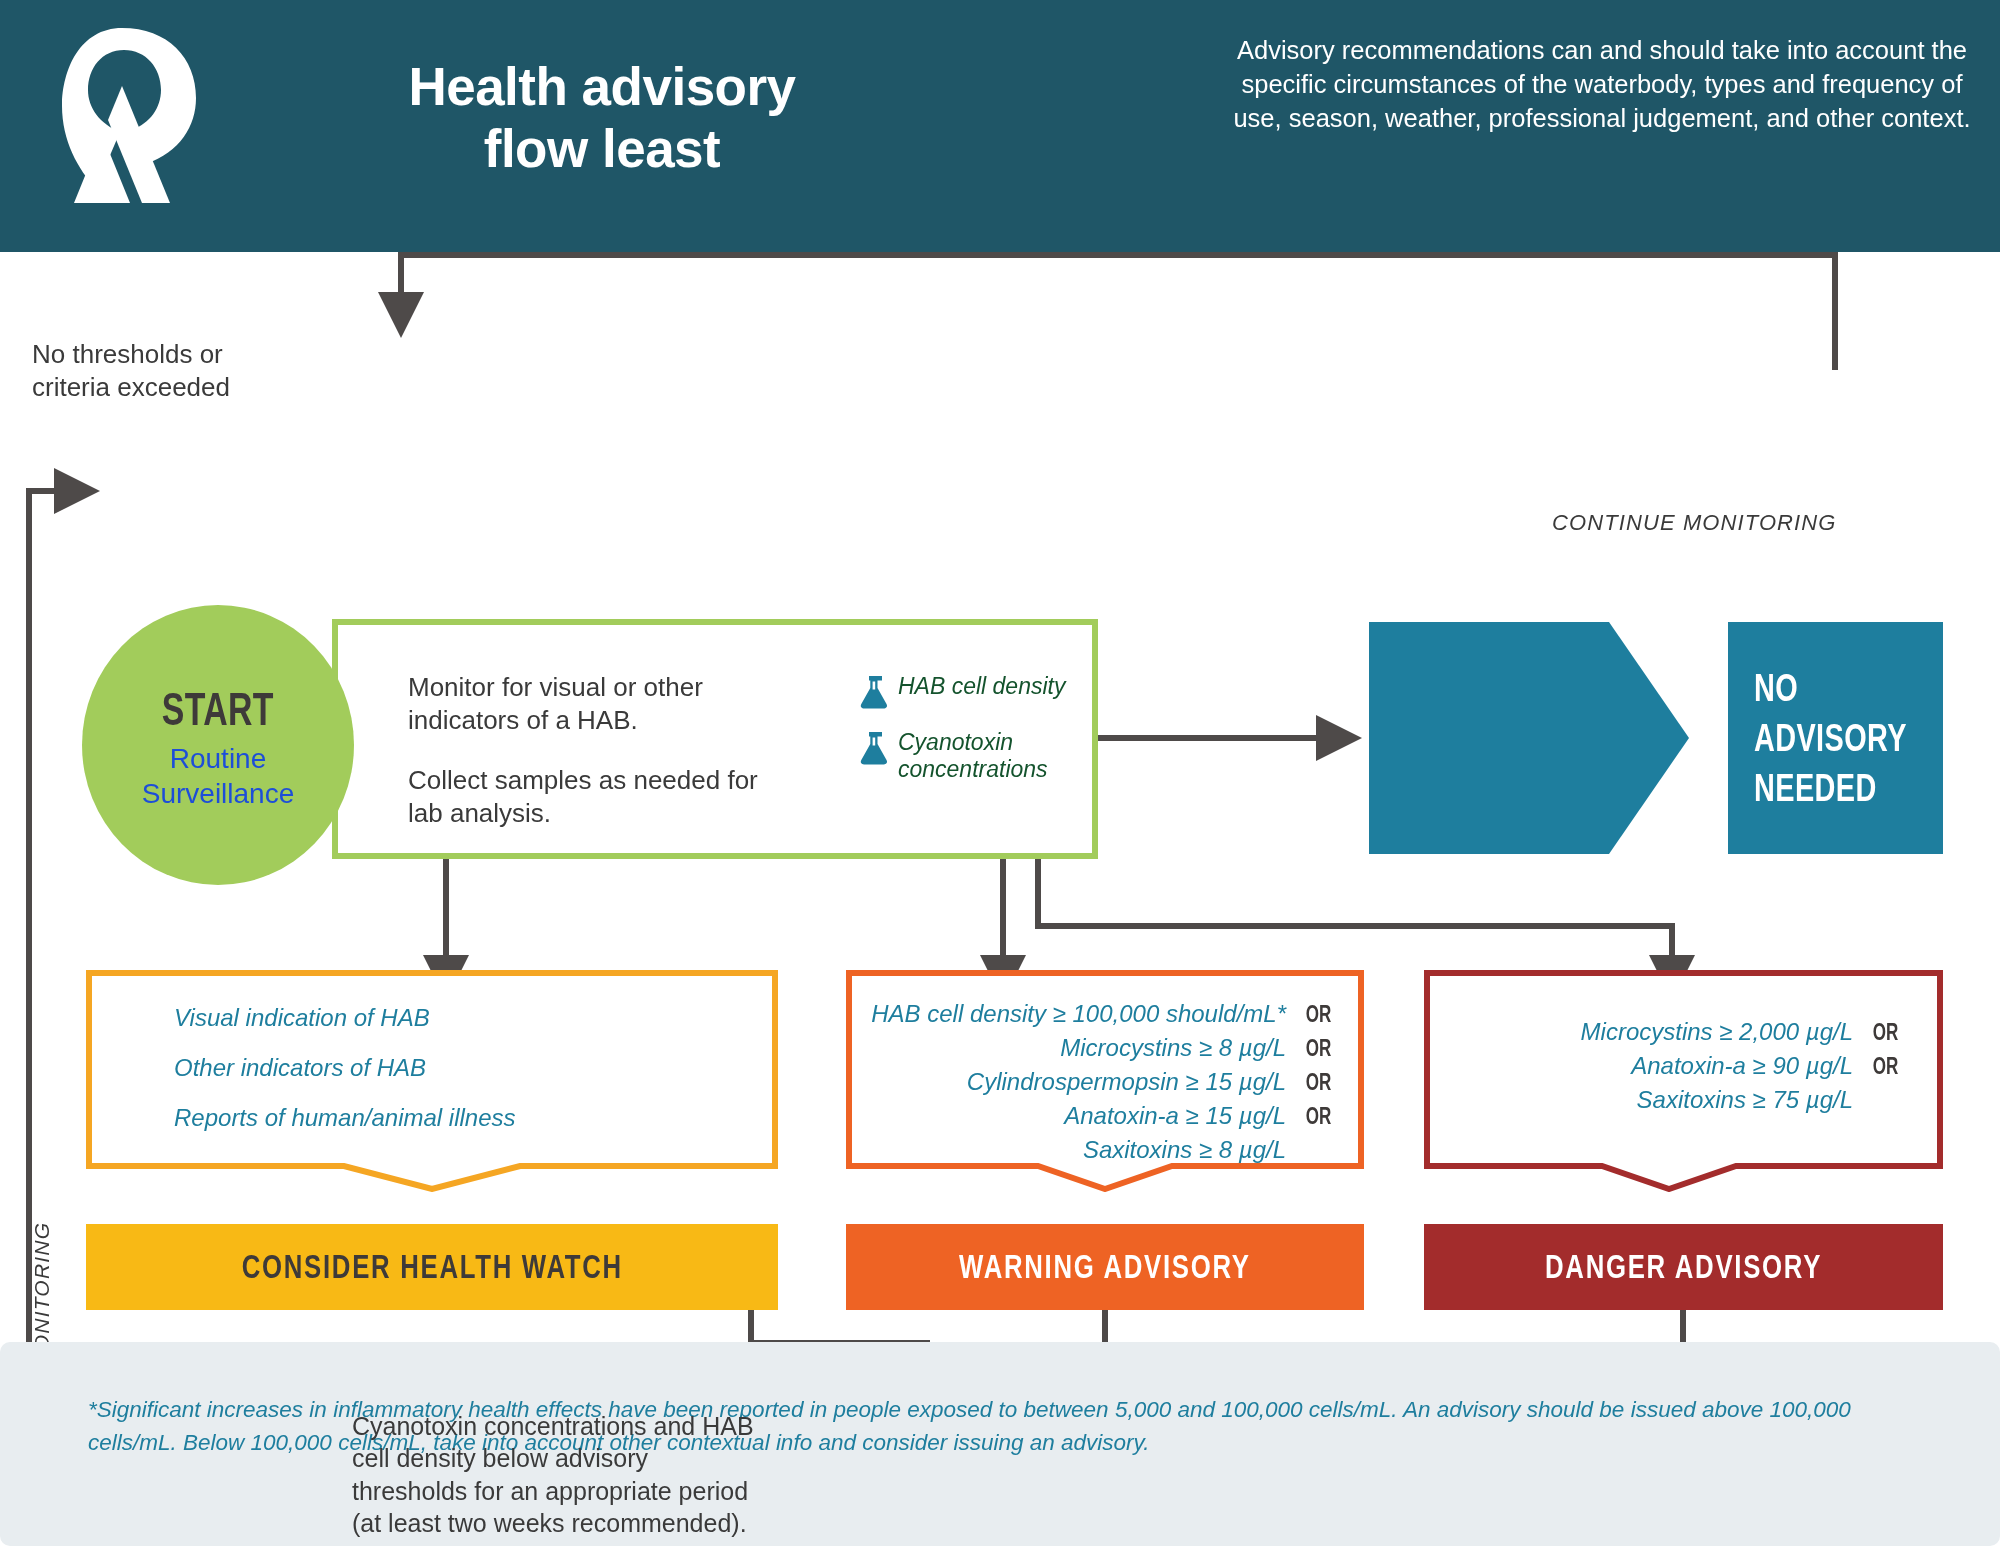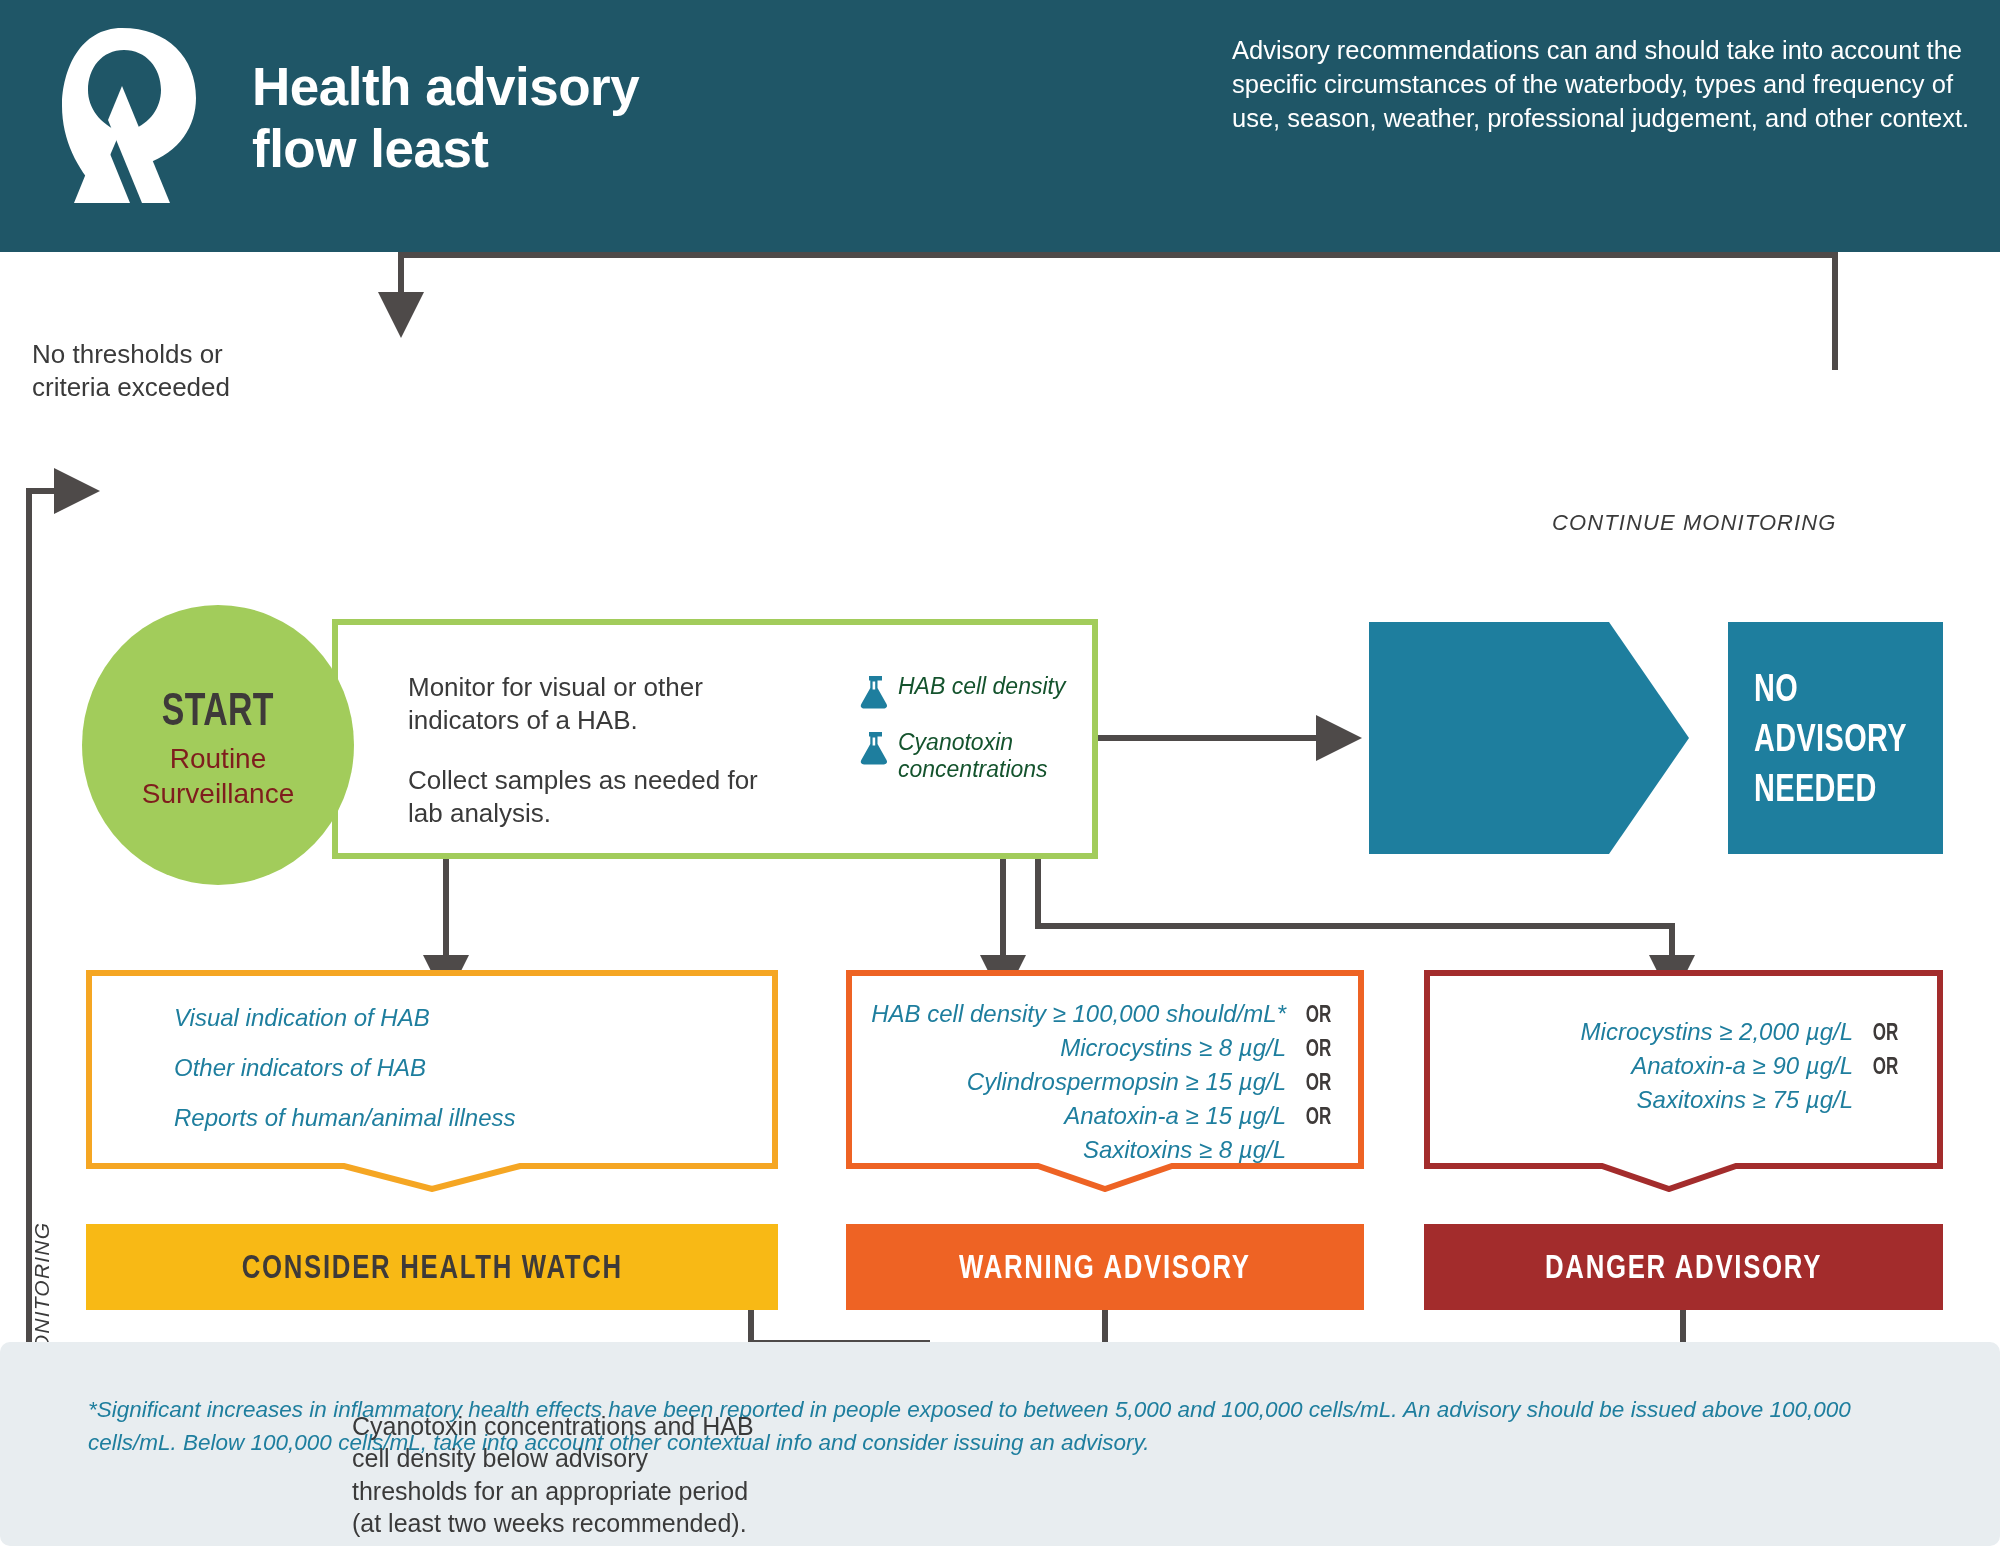--- a/index.html
+++ b/index.html
@@ -19,20 +19,21 @@
     background: #ffffff;
   }
 
   
   .header {
     position: absolute;
     left: 0; top: 0;
     width: 2000px;
     height: 252px;
     background: #1F5667;
+    text-align: center;
   }
   .logo-wrap {
     position: absolute;
     left: 62px; top: 28px;
     width: 150px; height: 175px;
   }
   .title-block {
     position: absolute;
     left: 252px; top: 56px;
     width: 700px;
@@ -129,21 +130,21 @@
   .start-word {
     color: #3E3A39;
     font-size: 47px;
     font-weight: bold;
     letter-spacing: 0.5px;
     line-height: 1;
     transform: scaleX(0.72);
     font-family: "Liberation Sans", sans-serif;
   }
   .start-sub {
-    color: #7f1d1d;
+    color: #1d4ed8;
     font-size: 28px;
     line-height: 1.26;
     text-align: center;
     margin-top: 9px;
   }
 
   
   .monitor-box {
     position: absolute;
     left: 332px; top: 367px;

